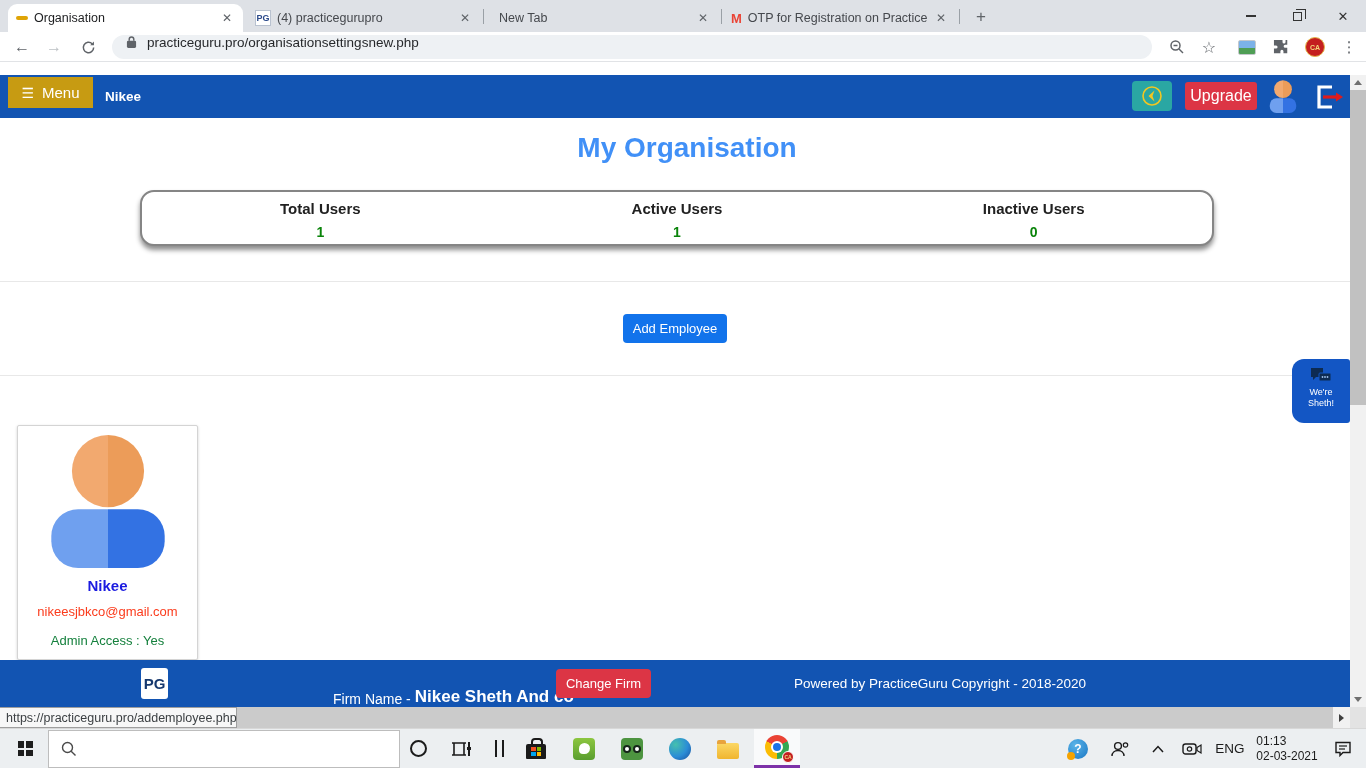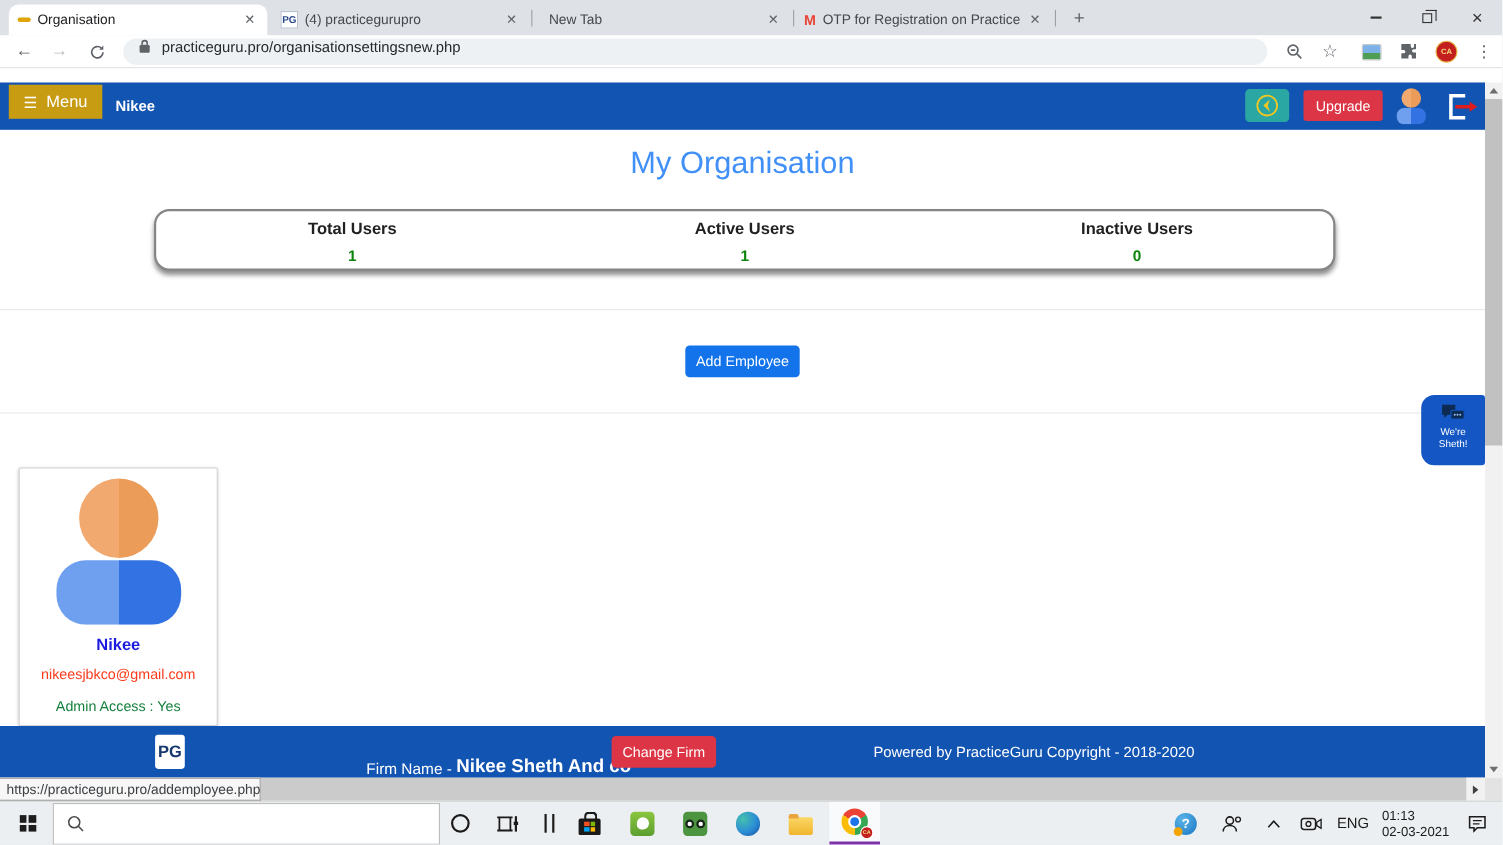--- a/index.html
+++ b/index.html
@@ -34,25 +34,25 @@
   .dots-ico{font-size:15px;color:#5f6368;letter-spacing:0}
 
   
   .viewport{position:absolute;top:62px;left:0;width:1366px;height:666px;background:#fff}
 
   .site-header{position:absolute;top:13px;left:0;width:1350px;height:43px;background:#1254b2}
   .menu-btn{position:absolute;left:8px;top:2px;width:85px;height:31px;background:#c79b12;color:#fff;display:flex;align-items:center;justify-content:center;gap:8px;font-size:15px;cursor:pointer}
   .menu-btn .bars{font-size:14px}
   .nav-user{position:absolute;left:105px;top:0;height:43px;display:flex;align-items:center;color:#fff;font-size:13.5px;font-weight:bold}
   .back-top-btn{position:absolute;left:1132px;top:6px;width:40px;height:30px;background:#2aa7a3;border-radius:4px;display:flex;align-items:center;justify-content:center}
-  .upgrade-btn{position:absolute;left:1185px;top:7px;width:72px;height:28px;background:#dc3545;border-radius:3px;color:#fff;font-size:13px;display:flex;align-items:center;justify-content:center;cursor:pointer}
+  .upgrade-btn{position:absolute;left:1185px;top:7px;width:72px;height:28px;background:#dc3545;border-radius:3px;color:#fff;font-size:16px;display:flex;align-items:center;justify-content:center;cursor:pointer}
   .header-avatar{position:absolute;left:1267px;top:5px}
   .logout-btn{position:absolute;left:1312px;top:9px}
 
-  .page-title{position:absolute;top:70px;left:0;width:1350px;text-align:center;font-size:28px;font-weight:normal;color:#4190f7}
+  .page-title{position:absolute;top:70px;left:12px;width:1350px;text-align:center;font-size:28px;font-weight:bold;color:#4190f7}
 
   .stats-card{position:absolute;left:140px;top:128px;width:1074px;height:56px;border:2px solid #858585;border-radius:14px;box-shadow:0 4px 5px rgba(0,0,0,.45);display:flex;background:#fff}
   .stat{flex:1;text-align:center;padding-top:8px}
   .stat-label{font-size:15px;font-weight:bold;color:#212121}
   .stat-value{font-size:14px;font-weight:bold;color:#0a840a;margin-top:7px}
 
   .hr-line{position:absolute;left:0;width:1350px;height:1px;background:#e8e8e8}
 
   .add-btn{position:absolute;top:252px;left:623px;width:104px;height:29px;background:#1273eb;border-radius:4px;color:#fff;font-size:13px;display:flex;align-items:center;justify-content:center;cursor:pointer}
 

